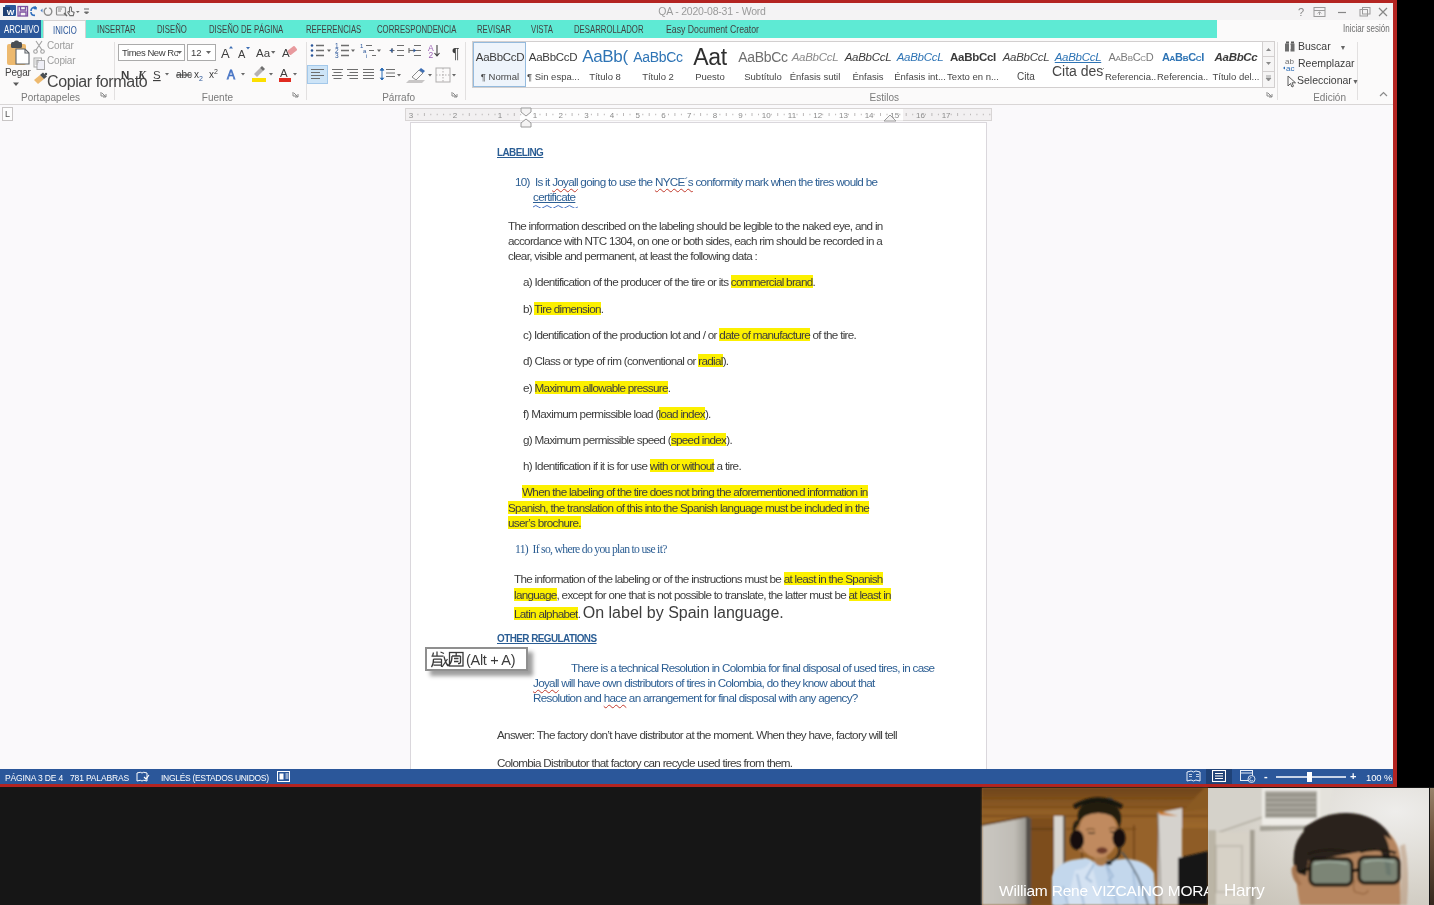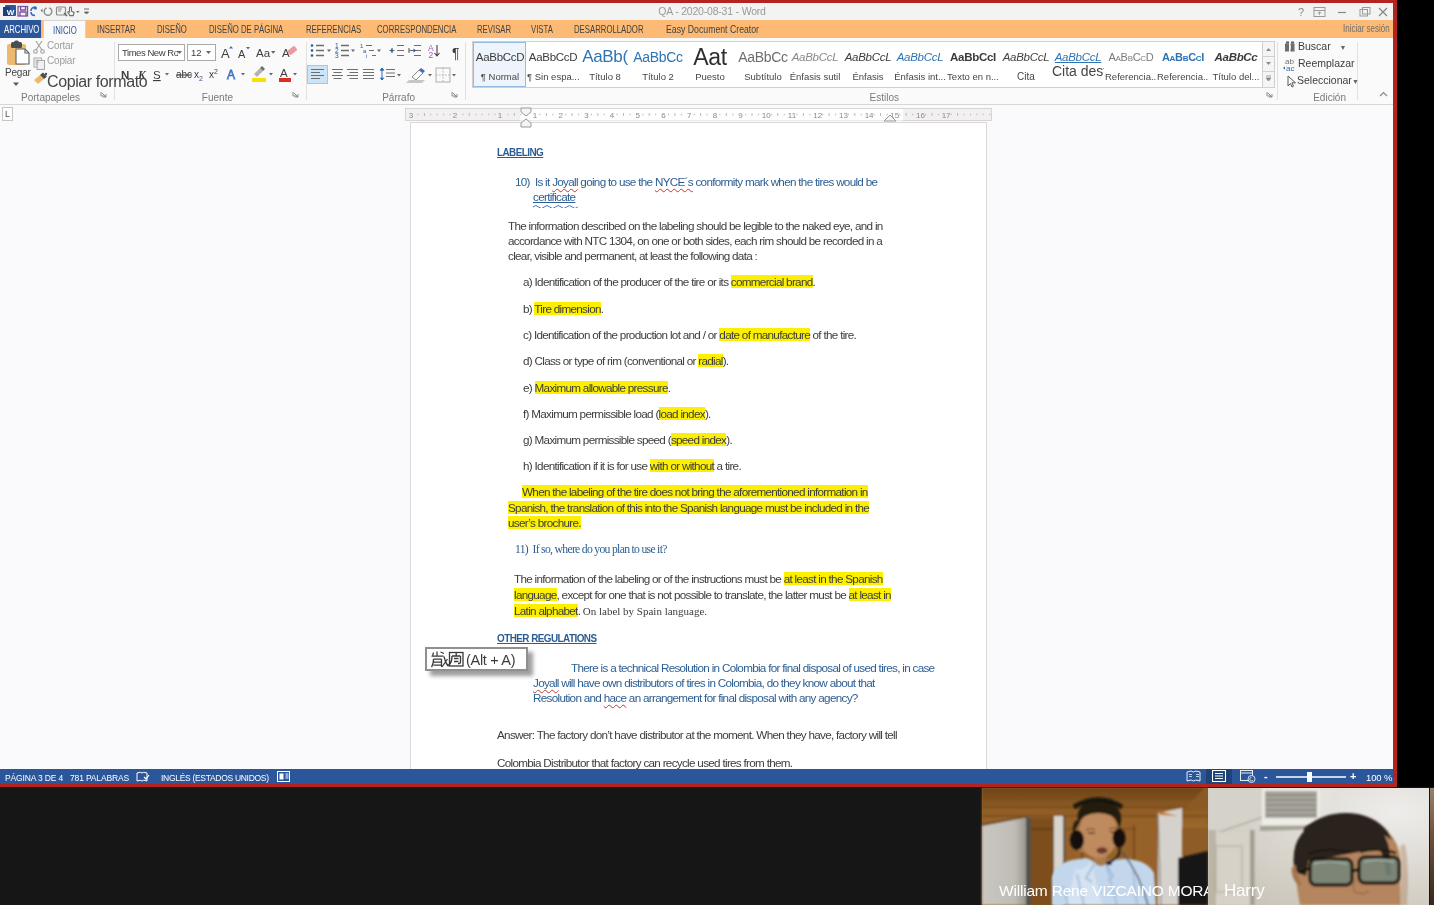--- a/index.html
+++ b/index.html
@@ -3,21 +3,21 @@
 <style>
 *{margin:0;padding:0;box-sizing:border-box;}
 html,body{width:1434px;height:905px;overflow:hidden;background:#000;}
 body{font-family:"Liberation Sans",sans-serif;position:relative;}
 .abs{position:absolute;}
 #win{position:absolute;left:0;top:0;width:1397px;height:787px;background:#fbfafa;}
 #redT{position:absolute;left:0;top:0;width:1397px;height:3px;background:#b32421;}
 #redR{position:absolute;left:1393px;top:0;width:4px;height:787px;background:#b32421;}
 #redB{position:absolute;left:0;top:784px;width:1397px;height:3px;background:#b32421;}
 #titlebar{position:absolute;left:0;top:3px;width:1393px;height:17px;background:#f4f3f4;}
-#tabrow{position:absolute;left:0;top:20px;width:1393px;height:18px;background:#fdba74;}
+#tabrow{position:absolute;left:0;top:20px;width:1217px;height:18px;background:#5eead4;}
 .tab{position:absolute;top:0;height:18px;font-size:10.5px;color:#424242;line-height:18px;white-space:nowrap;}
 .tab>span{display:inline-block;transform:scaleX(0.74);transform-origin:0 50%;}
 #ribbon{position:absolute;left:0;top:38px;width:1393px;height:67px;background:#fbfafa;border-bottom:1px solid #d9d6d6;}
 .gdiv{position:absolute;top:3px;height:92px;width:1px;background:#e2e0e0;}
 .glabel{position:absolute;top:54px;font-size:10px;color:#7a7a7a;text-align:right;}
 #docarea{position:absolute;left:0;top:105px;width:1393px;height:664px;background:#faf9fb;overflow:hidden;}
 #page{position:absolute;left:410px;top:17px;width:577px;height:660px;background:#fff;border:1px solid #dad7dc;border-bottom:none;}
 #statusbar{position:absolute;left:0;top:769px;width:1393px;height:15px;background:#2b579a;color:#fff;font-size:9px;letter-spacing:-0.15px;}
 #bottom{position:absolute;left:0;top:787px;width:1434px;height:118px;background:#161616;}
 .line{position:absolute;white-space:nowrap;font-size:11.7px;letter-spacing:-0.7px;color:#3d3d3d;}
@@ -304,21 +304,21 @@
     <div class="line" style="left:523px;top:276px;">e) <span class="hl">Maximum allowable pressure</span>.</div>
     <div class="line" style="left:523px;top:302px;">f) Maximum permissible load (<span class="hl">load index</span>).</div>
     <div class="line" style="left:523px;top:328px;">g) Maximum permissible speed (<span class="hl">speed index</span>).</div>
     <div class="line" style="left:523px;top:354px;">h) Identification if it is for use <span class="hl">with or without</span> a tire.</div>
     <div class="line" style="left:522px;top:380px;"><span class="hl">When the labeling of the tire does not bring the aforementioned information in</span></div>
     <div class="line" style="left:508px;top:396px;"><span class="hl">Spanish, the translation of this into the Spanish language must be included in the</span></div>
     <div class="line" style="left:508px;top:411px;"><span class="hl">user’s brochure.</span></div>
     <div class="line blue" style="left:515px;top:438px;font-family:Liberation Serif, serif;">11)&nbsp;&nbsp;If so, where do you plan to use it?</div>
     <div class="line" style="left:514px;top:467px;">The information of the labeling or of the instructions must be <span class="hl">at least in the Spanish</span></div>
     <div class="line" style="left:514px;top:483px;"><span class="hl">language</span>, except for one that is not possible to translate, the latter must be <span class="hl">at least in</span></div>
-    <div class="line" style="left:514px;top:499px;"><span class="hl">Latin alphabet</span>. <span style="font-family:Liberation Serif, serif;font-size:11px;letter-spacing:0;">On label by Spain language.</span></div>
+    <div class="line" style="left:514px;top:499px;"><span class="hl">Latin alphabet</span>. <span style="font-family:Liberation Sans, sans-serif;font-size:16px;letter-spacing:0;">On label by Spain language.</span></div>
     <div class="line" style="left:497px;top:527px;color:#2a5d94;font-weight:bold;text-decoration:underline;font-size:11px;letter-spacing:-0.6px;transform:scaleX(0.9);transform-origin:0 0;">OTHER REGULATIONS</div>
     <div class="line blue" style="left:533px;top:556px;padding-left:38px;">There is a technical Resolution in Colombia for final disposal of used tires, in case</div>
     <div class="line blue" style="left:533px;top:571px;"><span class="sq">Joyall</span> will have own distributors of tires in Colombia, do they know about that</div>
     <div class="line blue" style="left:533px;top:586px;">Resolution and <span class="sq">hace</span> an arrangement for final disposal with any agency?</div>
     <div class="line" style="left:497px;top:623px;">Answer: The factory don’t have distributor at the moment. When they have, factory will tell</div>
     <div class="line" style="left:497px;top:651px;">Colombia Distributor that factory can recycle used tires from them.</div>
   </div>
   <div id="ruler">
   <svg class="abs" style="left:405px;top:3px;" width="588" height="14" viewBox="0 0 588 14">
         <rect x="0.5" y="0.5" width="586" height="12" fill="#f2f0f1" stroke="#d8d5d5"></rect>

